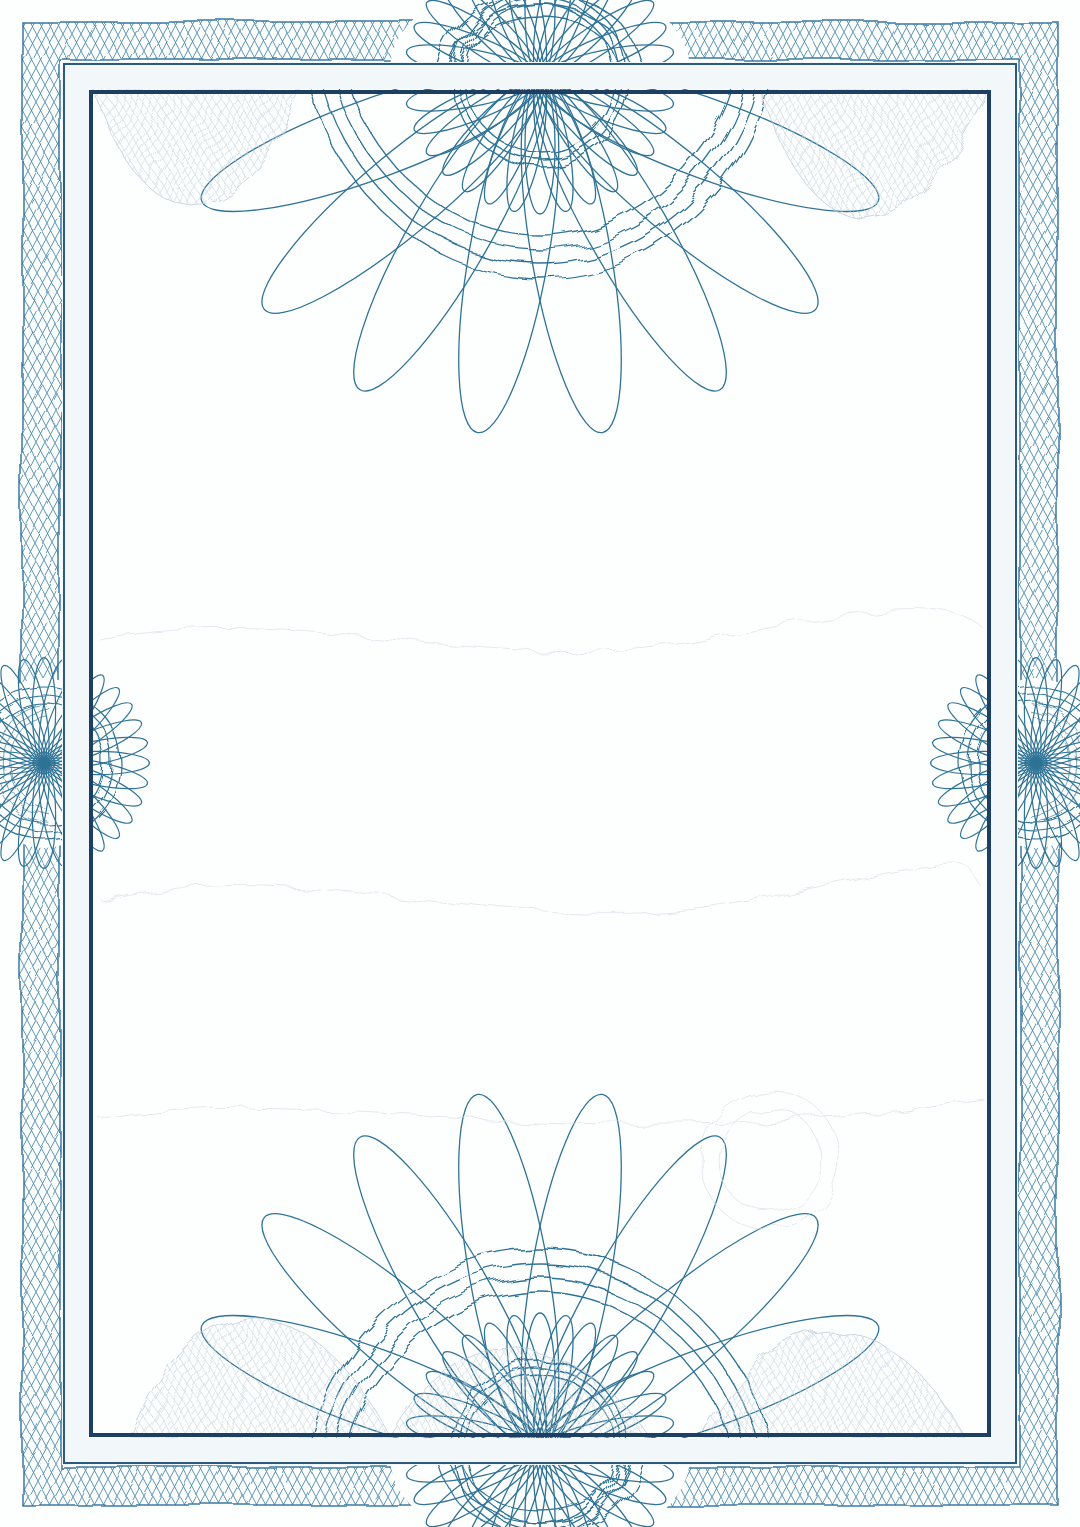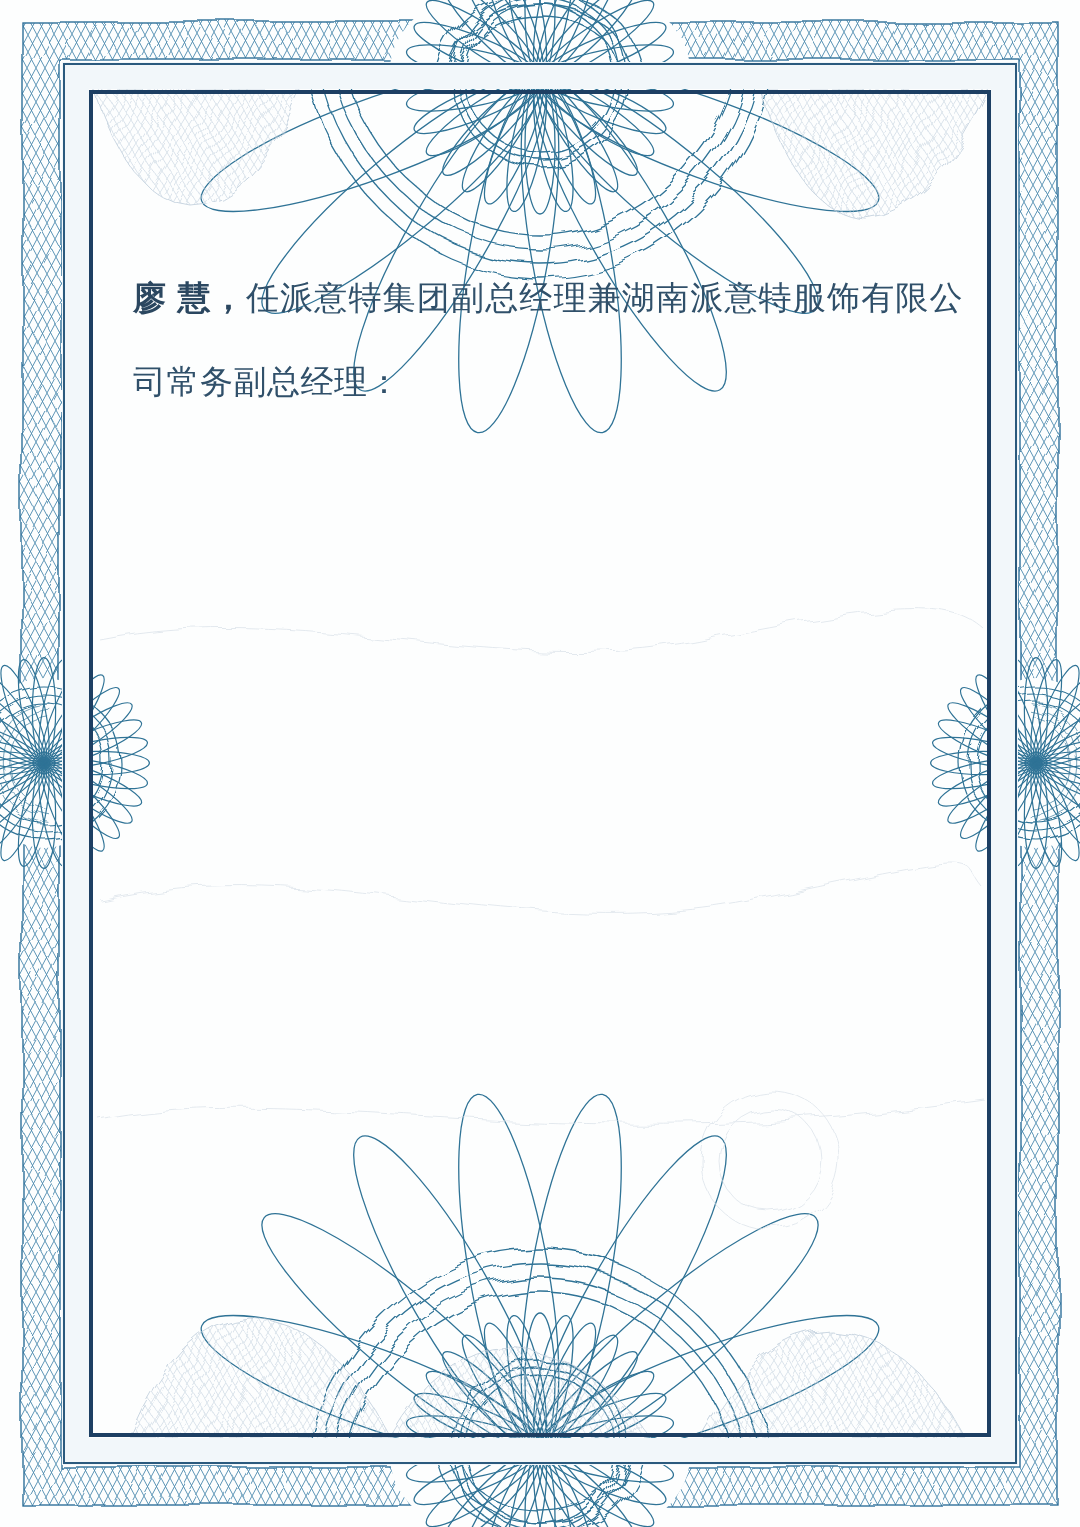--- a/index.html
+++ b/index.html
@@ -154,16 +154,15 @@
 
     <path d="M62 62 H1018 V1465 H62 Z M89 89 H991 V1438 H89 Z" fill="#f2f7fa" fill-rule="evenodd"></path>
 
     <g fill="none">
       <rect x="64" y="64" width="952" height="1399" stroke="#2b5a7e" stroke-width="2"></rect>
       <rect x="91" y="92" width="898" height="1343" stroke="#1d3f63" stroke-width="4"></rect>
     </g>
   </svg>
 
   <div class="content">
-    <p class="para"><span class="nm">廖 慧，</span><span class="bd">任派意特集团副总经理兼湖南派意特服饰有限公司常务副总经理：</span></p>
   </div>
 
 </div>
 
 </body></html>

